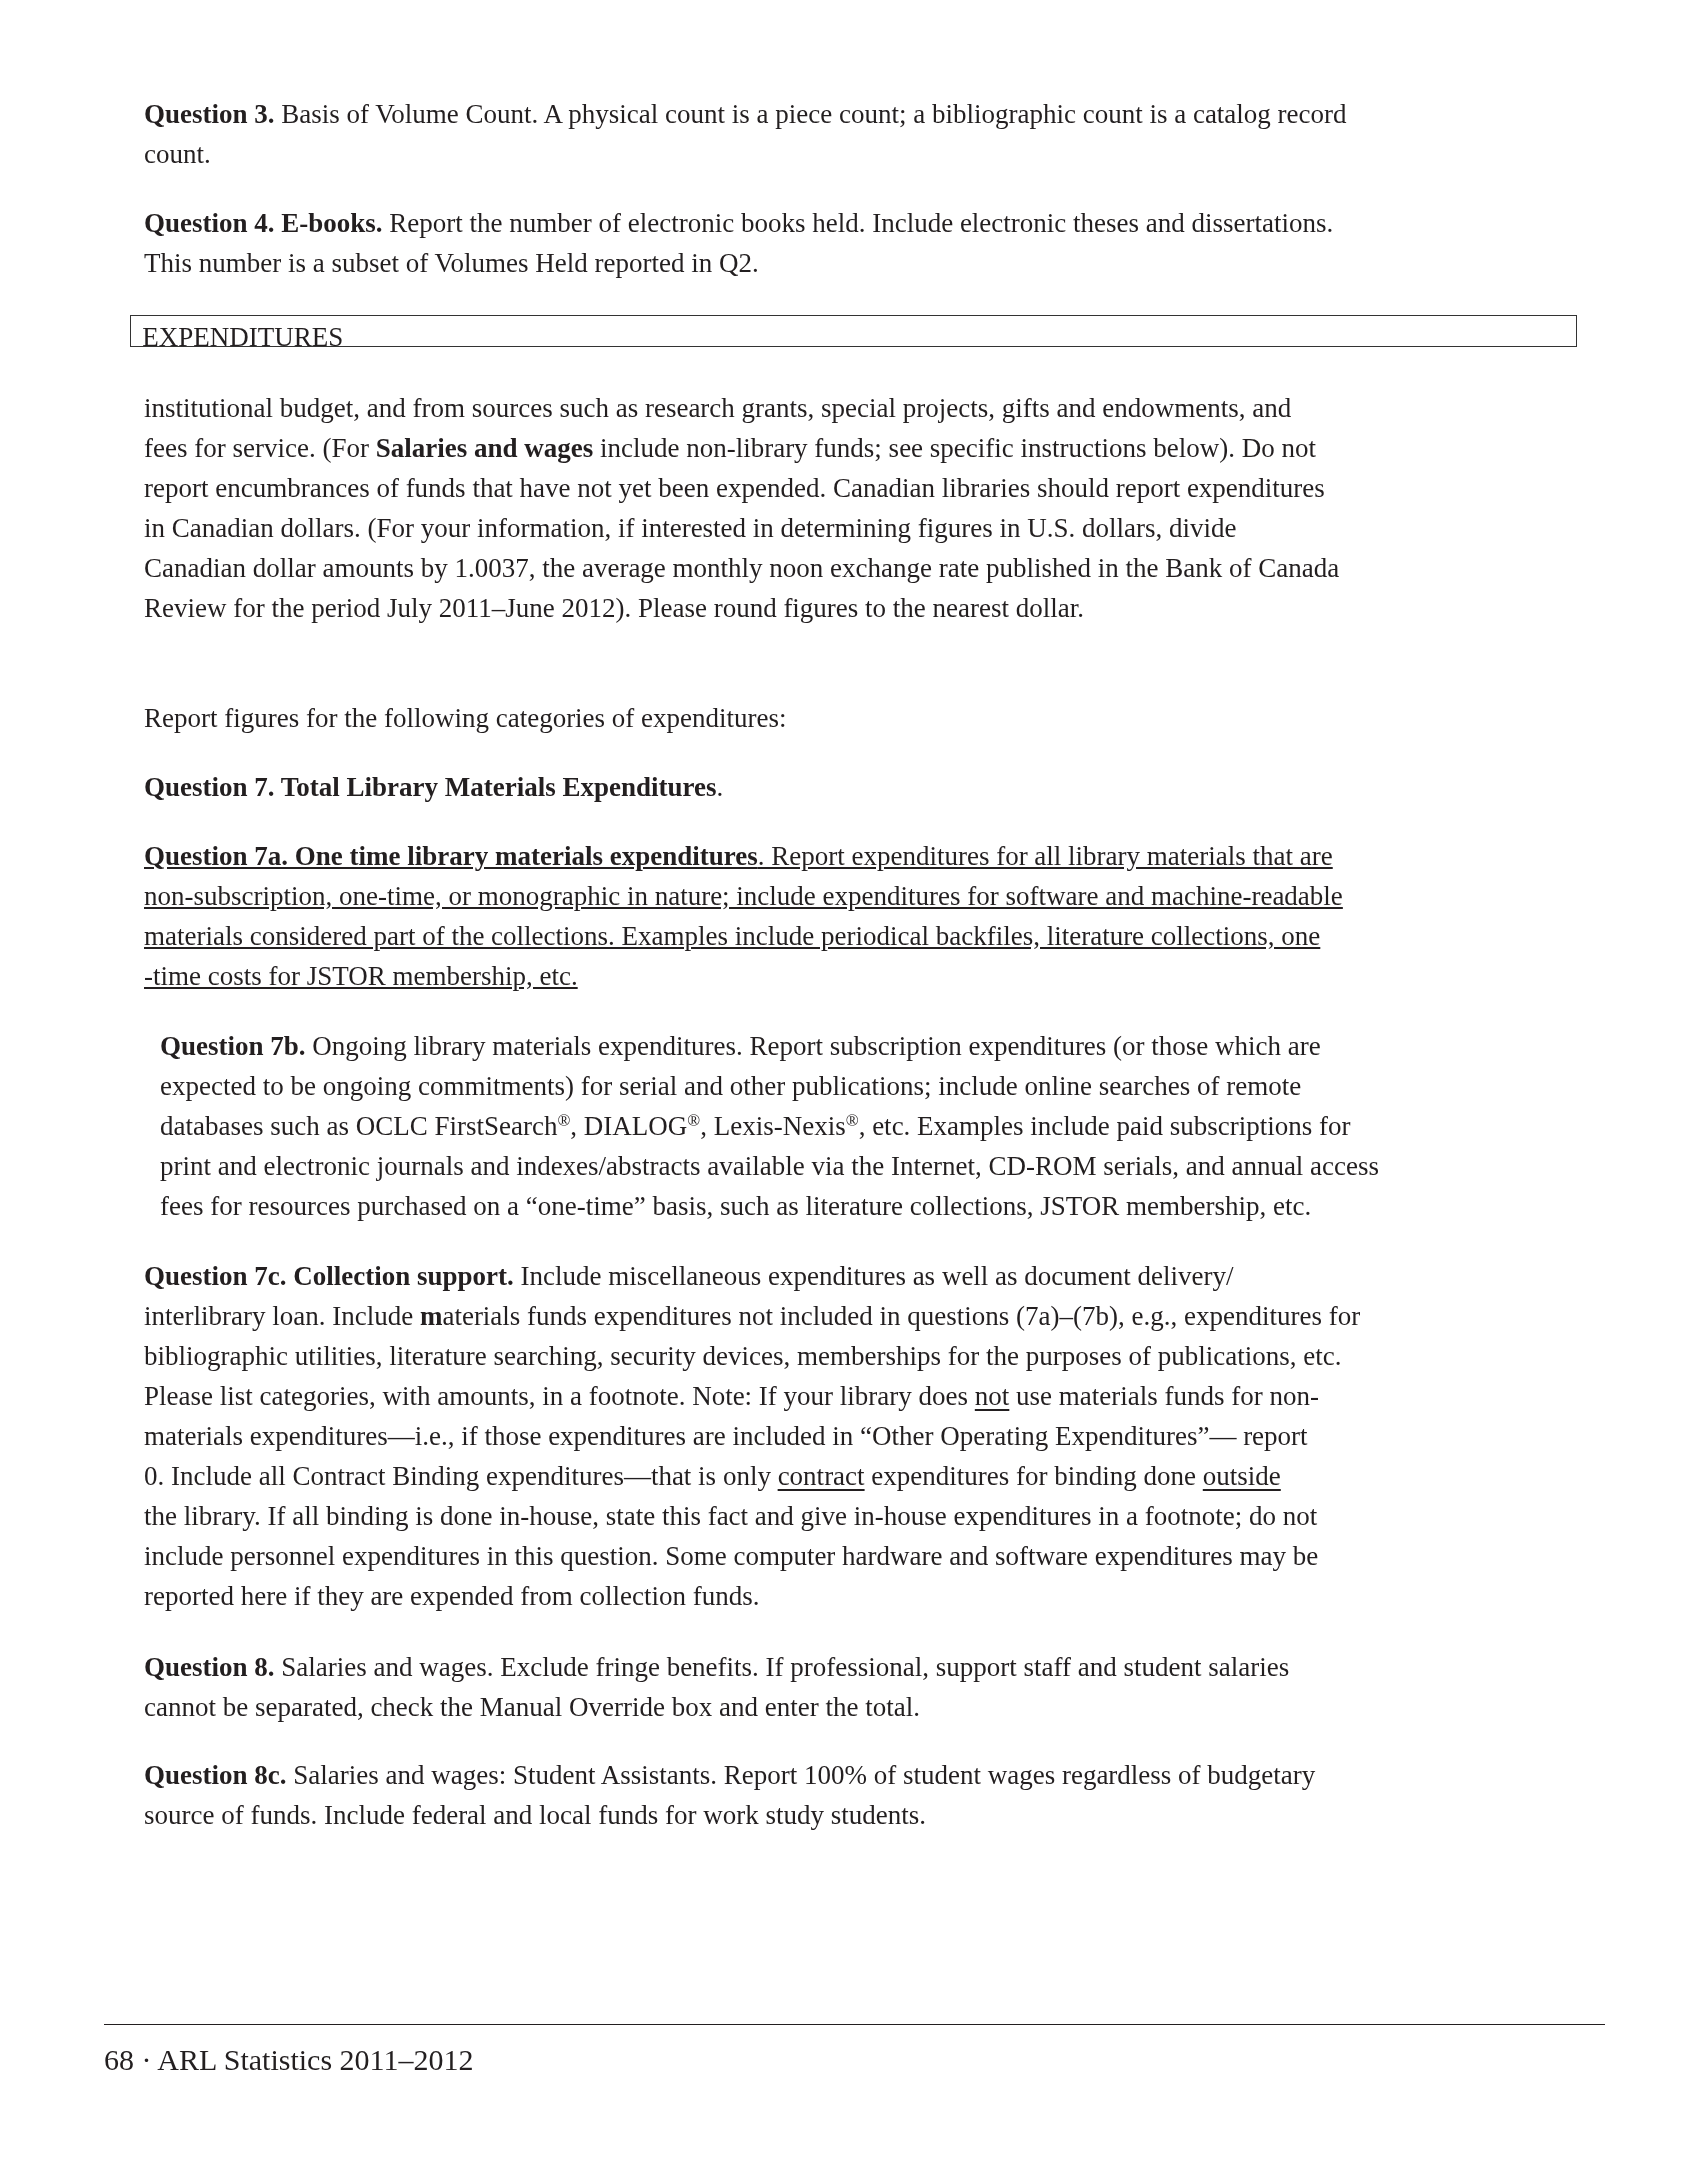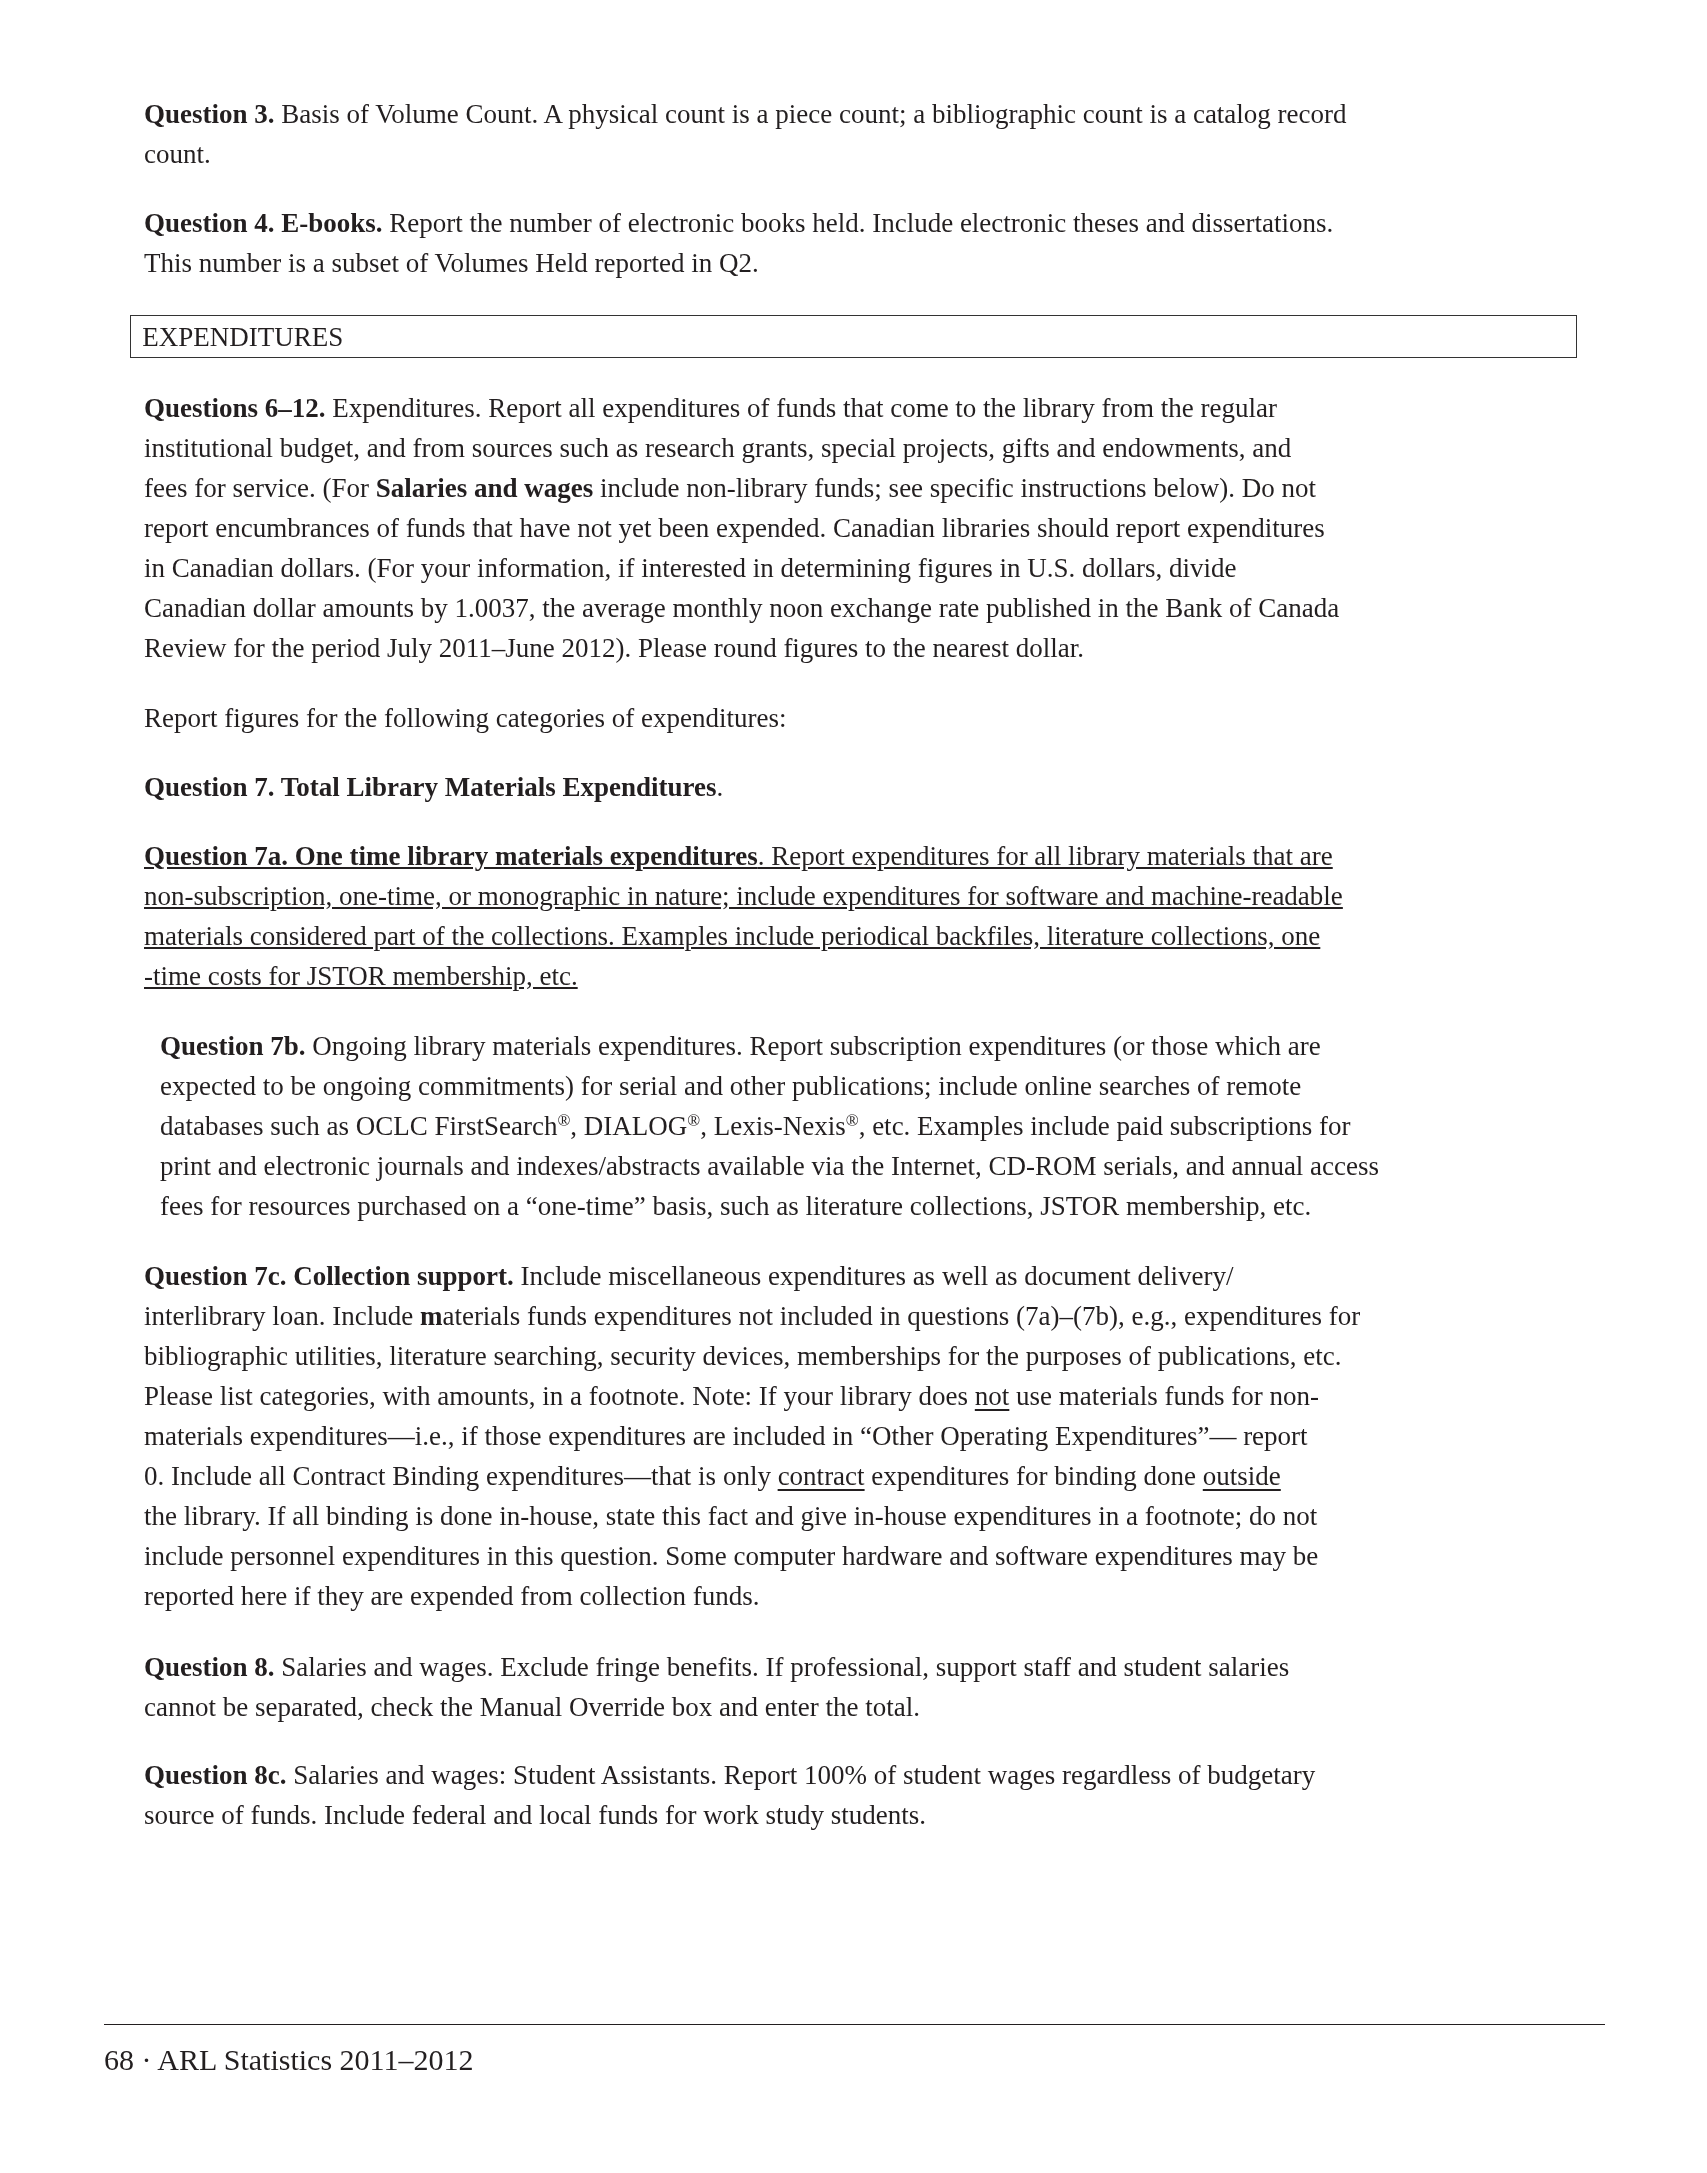--- a/index.html
+++ b/index.html
@@ -3,42 +3,41 @@
 <meta charset="utf-8">
 <style>
   html, body { margin: 0; padding: 0; background: #ffffff; }
   body { width: 1707px; height: 2173px; position: relative; overflow: hidden;
          font-family: "Liberation Serif", "DejaVu Serif", serif; color: #231f20; }
   .para { position: absolute; left: 144px; width: 1427px; font-size: 27px; line-height: 40px; }
   .line { white-space: nowrap; display: block; height: 40px; }
   .b { font-weight: bold; }
   .u { text-decoration: underline; text-underline-offset: 3.8px; text-align: right; }
   sup.reg { font-size: 17px; vertical-align: 9.4px; line-height: 0; }
-  .section-box { position: absolute; left: 130px; top: 315px; width: 1447px; height: 43px;
+  .section-box { position: absolute; left: 130px; top: 315px; width: 1447px; height: 32px;
                  border: 1.4px solid #333; box-sizing: border-box; }
   .section-box span { position: absolute; left: 11.3px; top: 0.9px; font-size: 27px; line-height: 40px; }
   .footer-rule { position: absolute; left: 104px; top: 2024px; width: 1501px; height: 0;
                  border-top: 1.9px solid #231f20; }
   .footer-text { position: absolute; left: 104px; top: 2041px; font-size: 30px; line-height: 38px; }
 </style>
 </head>
 <body>
 
 <div id="doc">
   <div id="paras">
       <div class="para" style="top: 94px;">
         <span class="line"><span class="b">Question 3.</span><span class=""> Basis of Volume Count. A physical count is a piece count; a bibliographic count is a catalog record</span></span>
         <span class="line"><span class="">count.</span></span>
       </div>
       <div class="para" style="top: 203px;">
         <span class="line"><span class="b">Question 4. E-books.</span><span class=""> Report the number of electronic books held. Include electronic theses and dissertations.</span></span>
         <span class="line"><span class="">This number is a subset of Volumes Held reported in Q2.</span></span>
       </div>
       <div class="para" style="top: 388px;">
-        <span class="line"><span class="b">Questions 6–12.</span><span class=""> Expenditures. Report all expenditures of funds that come to the library from the regular</span></span>
         <span class="line"><span class="">institutional budget, and from sources such as research grants, special projects, gifts and endowments, and</span></span>
         <span class="line"><span class="">fees for service. (For </span><span class="b">Salaries and wages</span><span class=""> include non-library funds; see specific instructions below). Do not</span></span>
         <span class="line"><span class="">report encumbrances of funds that have not yet been expended. Canadian libraries should report expenditures</span></span>
         <span class="line"><span class="">in Canadian dollars. (For your information, if interested in determining figures in U.S. dollars, divide</span></span>
         <span class="line"><span class="">Canadian dollar amounts by 1.0037, the average monthly noon exchange rate published in the Bank of Canada</span></span>
         <span class="line"><span class="">Review for the period July 2011–June 2012).  Please round figures to the nearest dollar.</span></span>
       </div>
       <div class="para" style="top: 698px;">
         <span class="line"><span class="">Report figures for the following categories of expenditures:</span></span>
       </div>

